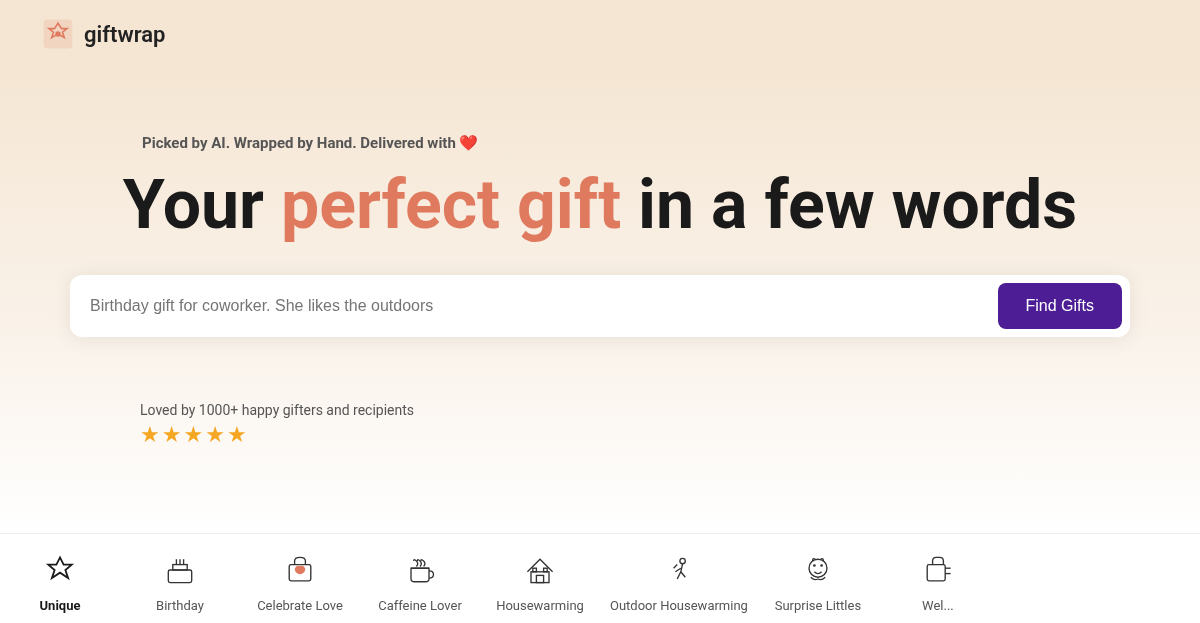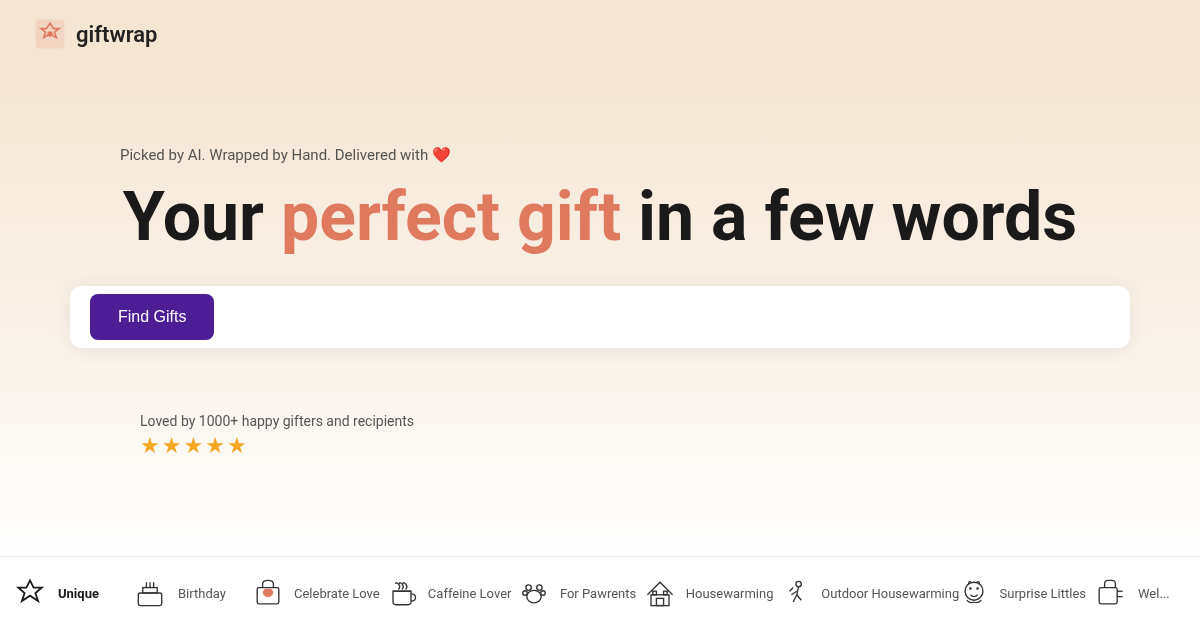--- a/index.html
+++ b/index.html
@@ -16,21 +16,21 @@
       overflow: hidden;
       display: flex;
       flex-direction: column;
     }
 
     
     .header {
       display: flex;
       align-items: center;
       justify-content: space-between;
-      padding: 16px 32px;
+      padding: 16px 40px;
       background: #f5e6d3;
     }
 
     .logo {
       display: flex;
       align-items: center;
       gap: 8px;
       font-size: 22px;
       font-weight: 600;
       color: #222;
@@ -74,21 +74,22 @@
       justify-content: center;
       padding: 0 60px 20px;
       background: linear-gradient(to bottom, #f5e6d3 0%, #faf3eb 60%, #ffffff 100%);
     }
 
     .tagline {
       font-size: 15px;
       color: #555;
       margin-bottom: 16px;
       align-self: flex-start;
-      margin-left: 60px;
+      margin-left: 82px;
+      font-weight: bold;
     }
 
     .hero-title {
       font-size: 68px;
       font-weight: 700;
       color: #1a1a1a;
       line-height: 1.1;
       text-align: left;
       margin-bottom: 32px;
     }
@@ -160,21 +161,21 @@
       background: #fff;
       border-top: 1px solid #eee;
       padding: 16px 0 10px;
       display: flex;
       align-items: flex-start;
       overflow: hidden;
     }
 
     .category-item {
       display: flex;
-      flex-direction: row;
+      flex-direction: column;
       align-items: center;
       gap: 8px;
       min-width: 120px;
       padding: 0 10px;
       cursor: pointer;
     }
 
     .category-item.active .category-label {
       font-weight: 700;
       color: #1a1a1a;
@@ -224,20 +225,21 @@
 </header>
 
 <main class="hero">
   <p class="tagline">Picked by AI. Wrapped by Hand. Delivered with ❤️</p>
 
   <h1 class="hero-title">
     <span>Your </span><span class="accent">perfect gift</span><span> in a few words</span>
   </h1>
 
   <div class="search-container">
+    <input class="search-input" type="text" placeholder="Birthday gift for coworker. She likes the outdoors" style="">
     <button class="find-gifts-btn">Find Gifts</button>
   </div>
 
   <div class="social-proof">
     <p class="social-proof-text">Loved by 1000+ happy gifters and recipients</p>
     <div class="stars">
       <span class="star">★</span>
       <span class="star">★</span>
       <span class="star">★</span>
       <span class="star">★</span>
@@ -289,32 +291,20 @@
         <path d="M17 10 Q17 7 20 10 Q23 13 20 16"></path>
         <path d="M13 10 Q13 7 16 10 Q19 13 16 16"></path>
         <path d="M21 10 Q21 7 24 10 Q27 13 24 16"></path>
         <path d="M30 21 Q35 21 35 25 Q35 29 30 29"></path>
       </svg>
     </div>
     <span class="category-label">Caffeine Lover</span>
   </div>
 
 
-  <div class="category-item">
-    <div class="category-icon">
-      <svg viewBox="0 0 40 40">
-        <ellipse cx="20" cy="24" rx="8" ry="7"></ellipse>
-        <circle cx="14" cy="14" r="3"></circle>
-        <circle cx="26" cy="14" r="3"></circle>
-        <circle cx="10" cy="20" r="2.5"></circle>
-        <circle cx="30" cy="20" r="2.5"></circle>
-      </svg>
-    </div>
-    <span class="category-label">For Pawrents</span>
-  </div>
 
   <div class="category-item">
     <div class="category-icon">
       <svg viewBox="0 0 40 40">
         <path d="M6 22 L20 8 L34 22"></path>
         <rect x="10" y="22" width="20" height="12"></rect>
         <rect x="16" y="26" width="8" height="8"></rect>
         <rect x="12" y="18" width="4" height="4"></rect>
         <rect x="24" y="18" width="4" height="4"></rect>
       </svg>

